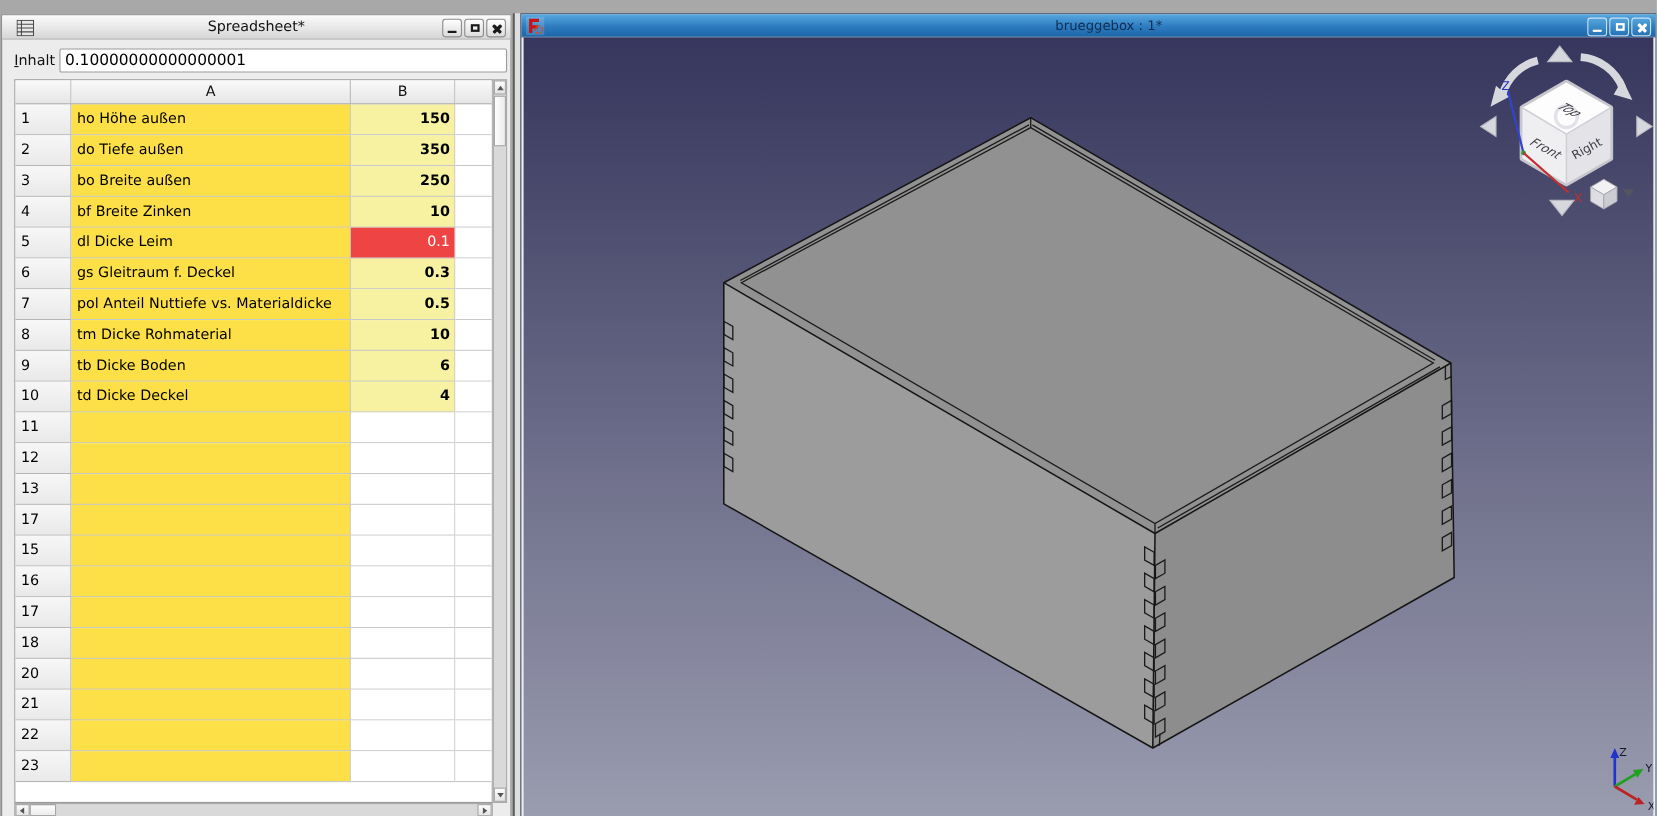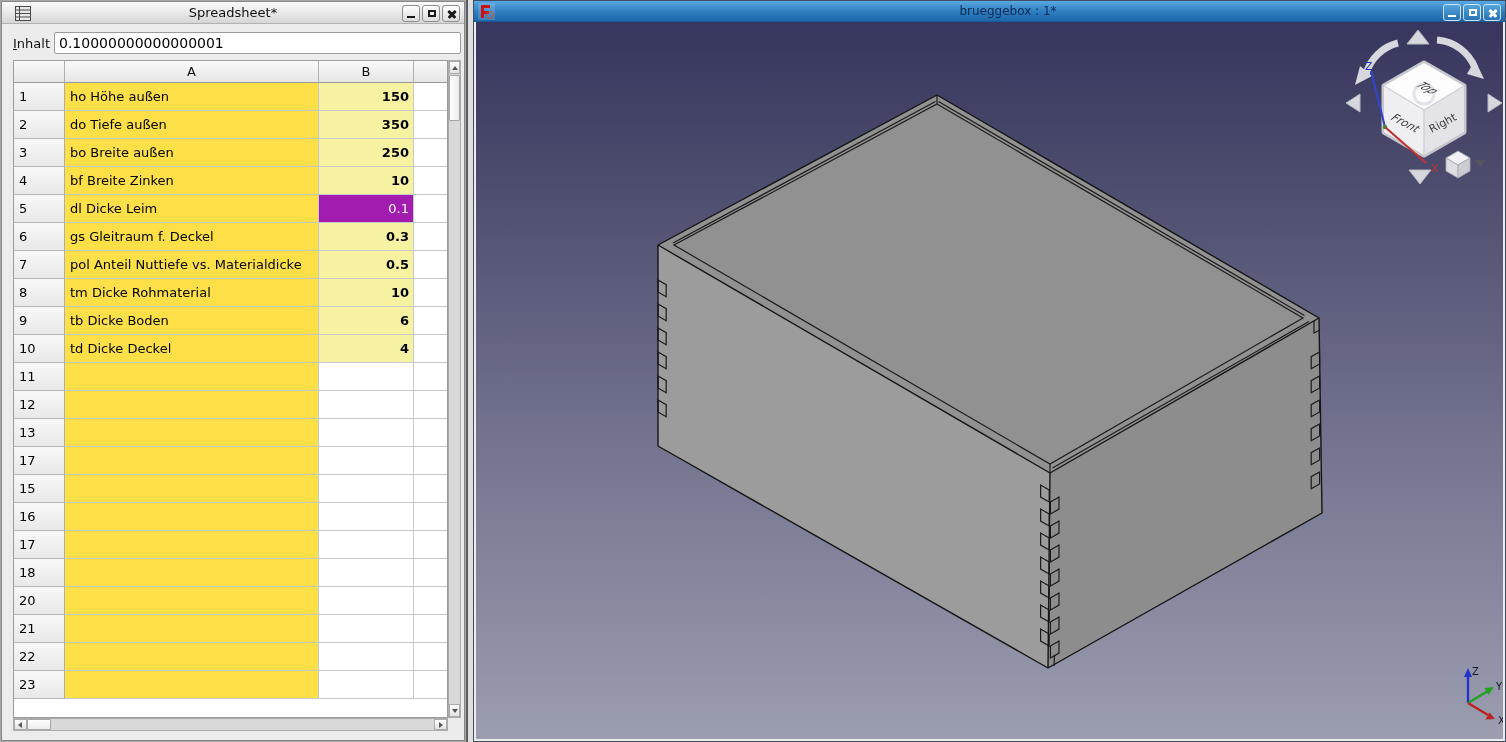--- a/index.html
+++ b/index.html
@@ -1,18 +1,18 @@
 <!DOCTYPE html>
 <html><head>
 <meta charset="utf-8">
 <style>
   * { margin:0; padding:0; box-sizing:border-box; }
   html,body { width:1506px; height:742px; overflow:hidden;
     font-family:"DejaVu Sans","Liberation Sans",sans-serif; background:#a8a8a8; }
-  #app { position:relative; width:1506px; height:706px; }
+  #app { position:relative; width:1506px; height:706px;margin-top:12px; }
 
   
   #left-win { position:absolute; left:1px; top:1px; width:464px; height:740px;
     background:#ececec; border:1px solid #878787; }
   .ltitle { position:absolute; left:0; top:0; width:100%; height:22px;
     background:linear-gradient(#fbfbfb,#e7e7e7 55%,#d6d6d6);
     border-bottom:1px solid #b2b2b2; }
   .ltitle .ltext { position:absolute; left:0; right:0; top:3px; text-align:center;
     font-size:13px; color:#111; }
   .sheet-ico { position:absolute; left:13px; top:4px; width:16px; height:15px; }
@@ -41,21 +41,21 @@
     line-height:21px; flex:none; }
   .hc-corner{ width:51px; } .hc-a{ width:254px; } .hc-b{ width:95px; } .hc-stub{ width:33px; border-right:none; }
   .srow { display:flex; height:28px; }
   .cell { flex:none; border-right:1px solid #c8c8c8; border-bottom:1px solid #c8c8c8;
     font-size:13px; color:#000; line-height:27px; overflow:hidden; white-space:nowrap; }
   .c-num { width:51px; background:linear-gradient(#f7f7f7,#e9e9e9);
     border-right:1px solid #adadad; border-bottom:1px solid #b5b5b5; padding-left:5px; }
   .c-a { width:254px; background:#fde047; padding-left:5px; }
   .c-b { width:95px; background:#fff; text-align:right; padding-right:4px; }
   .c-b.val { background:#f6f2a2;font-weight:bold; }
-  .c-b.sel { background:#a21caf; color:#fff; }
+  .c-b.sel { background:#ef4444; color:#fff; }
   .c-stub { width:33px; background:#fff; border-right:none; }
 
   .vscroll { position:absolute; left:446px; top:58px; width:13px; height:658px;
     background:#d9d9d9; border:1px solid #ababab; }
   .sbtn { position:absolute; left:0; width:11px; height:13px;
     background:linear-gradient(#fdfdfd,#e3e3e3); border:1px solid #ababab; }
   .tri { position:absolute; width:0; height:0; }
   .tri.up   { left:2px; top:4px; border-left:3.5px solid transparent; border-right:3.5px solid transparent; border-bottom:4px solid #555; }
   .tri.down { left:2px; top:4px; border-left:3.5px solid transparent; border-right:3.5px solid transparent; border-top:4px solid #555; }
   .tri.left { left:3px; top:2px; border-top:3.5px solid transparent; border-bottom:3.5px solid transparent; border-right:4px solid #555; }

